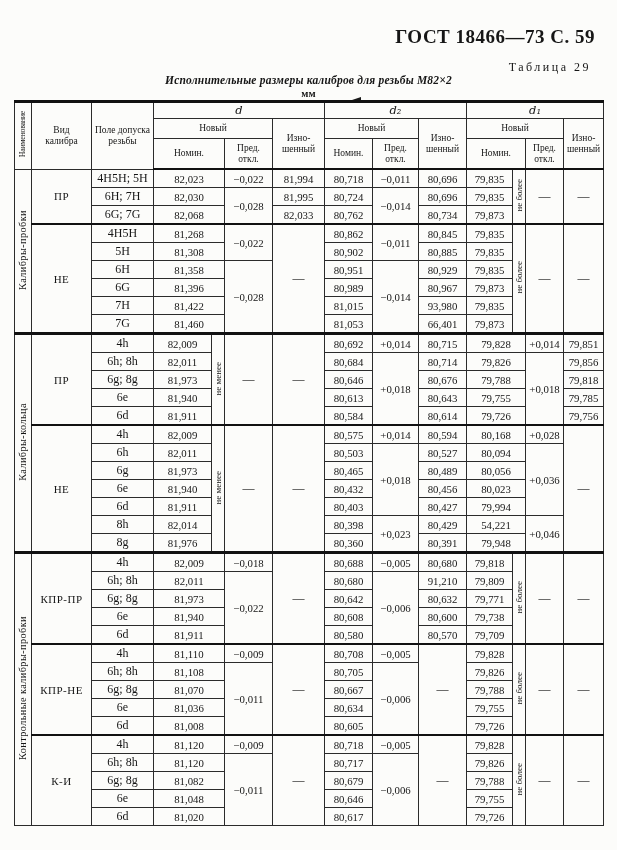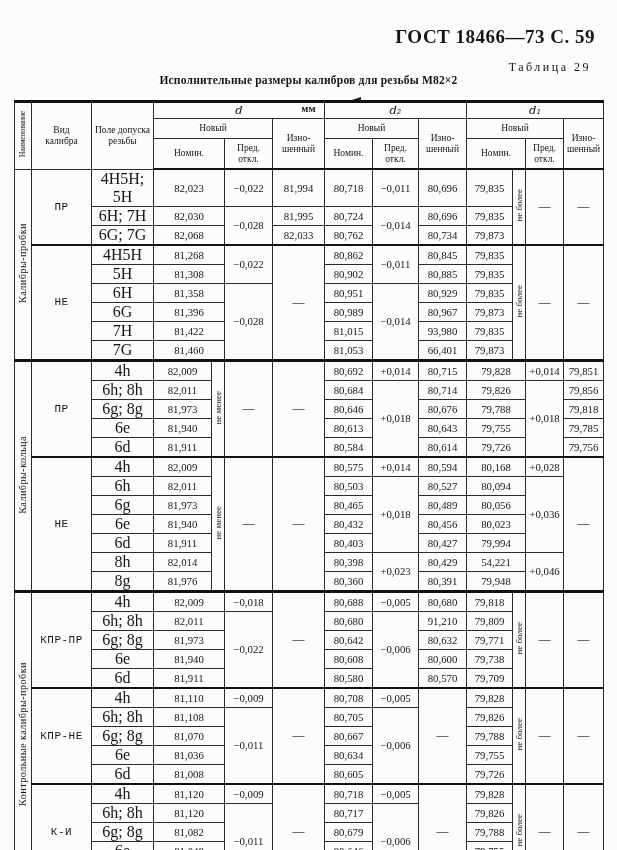--- a/index.html
+++ b/index.html
@@ -11,24 +11,24 @@
   .gost-ref{
     position:absolute;top:26px;right:22px;
     font-size:19px;font-weight:bold;letter-spacing:.5px;white-space:nowrap;
   }
   .table-ref{
     position:absolute;top:60px;right:26px;
     font-size:12px;letter-spacing:2.5px;white-space:nowrap;
   }
   .doc-title{
     position:absolute;top:74px;left:14px;width:589px;
-    text-align:center;font-size:11.5px;font-weight:bold;letter-spacing:.2px;
+    text-align:center;font-size:11.5px;font-weight:bold;letter-spacing:.2px;font-style:italic;
   }
   .units{
-    position:absolute;top:103px;left:14px;width:589px;
+    position:absolute;top:88px;left:14px;width:589px;
     text-align:center;font-size:10.5px;font-weight:bold;
   }
   .tbl-wrap{position:absolute;top:100px;left:14px;}
   table{
     border-collapse:collapse;table-layout:fixed;width:589px;
   }
   th,td{
     border:1px solid #2b2b2b;padding:0;text-align:center;vertical-align:middle;
     overflow:hidden;
   }
@@ -36,22 +36,22 @@
         border-right:1.5px solid #222;border-bottom:1.5px solid #222;}
   thead th{
     font-weight:normal;font-size:9.5px;line-height:1.15;white-space:pre-line;
   }
   tr.h1 th{height:15px;}
   tr.h2 th{height:19px;}
   tr.h3 th{height:29px;}
   thead tr.h3 th, thead th[rowspan="2"]{border-bottom:2.5px solid #111;}
   th.dh{font-style:italic;font-size:11.5px;font-family:"DejaVu Serif","Liberation Serif",serif;}
   tbody td{height:17px;font-size:10.8px;}
-  td.field{font-size:16px;margin-top:48px;}
-  td.kind{font-size:11px;letter-spacing:.5px;font-family:Liberation Mono, monospace;}
+  td.field{font-size:12px;margin-top:48px;}
+  td.kind{font-size:11px;letter-spacing:.5px;}
   td.dash{font-size:12px;}
   .vtext{
     writing-mode:vertical-rl;transform:rotate(180deg);
     display:inline-block;white-space:nowrap;line-height:1;
   }
   td.sec .vtext{font-size:10.3px;letter-spacing:.4px;}
   td.note .vtext{font-size:9px;}
   .hv{font-size:8px;letter-spacing:-.3px;}
   tr.g td{border-top:2px solid #111;}
   tr.s td{border-top:3px solid #111;}

